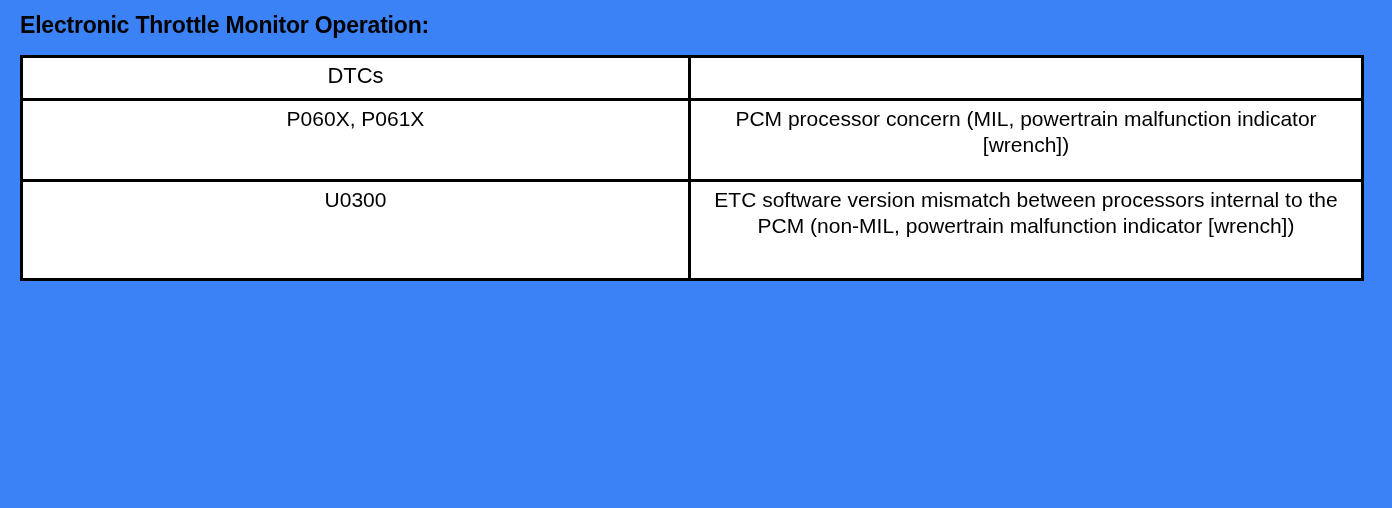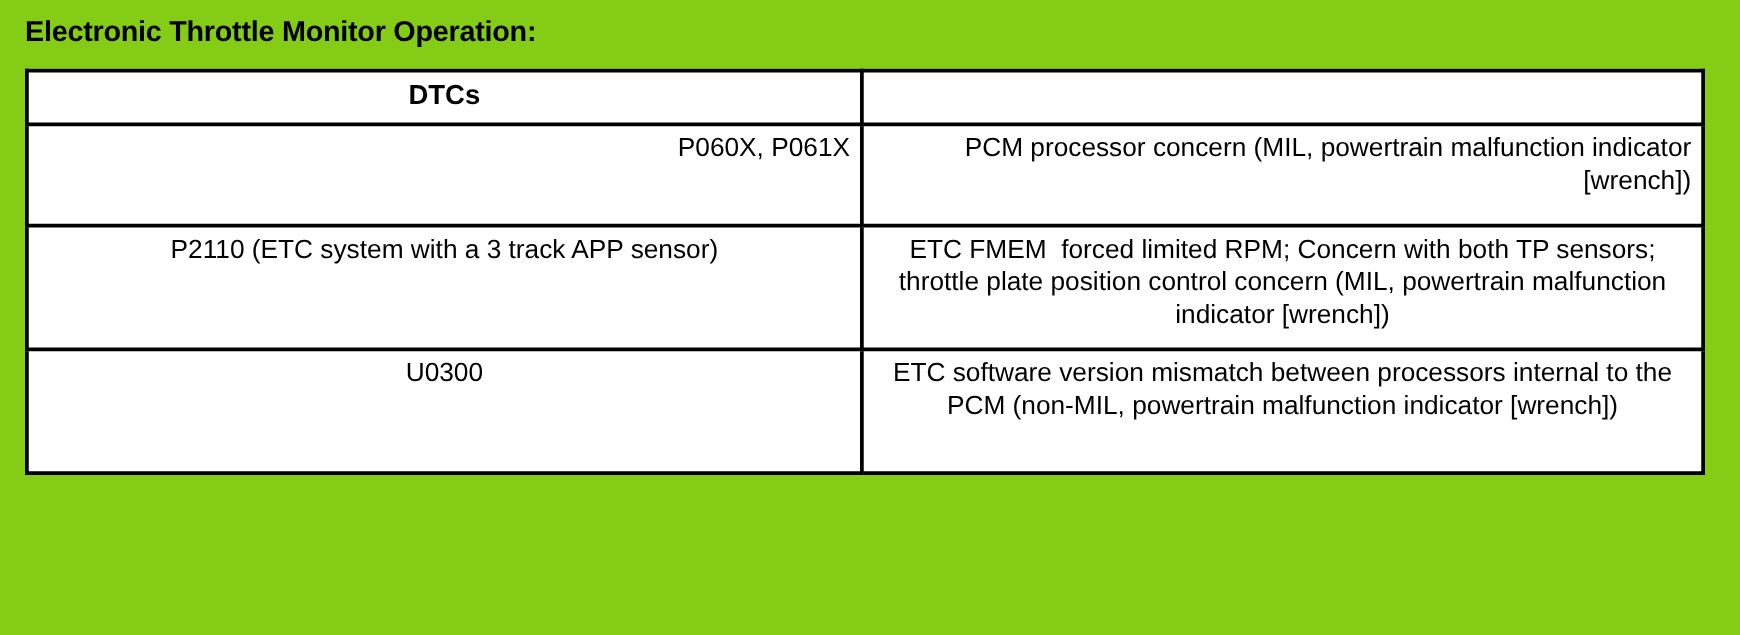--- a/index.html
+++ b/index.html
@@ -11,21 +11,21 @@
     width: 1392px;
     height: 508px;
     font-family: "Liberation Sans", "DejaVu Sans", sans-serif;
     color: #000000;
     overflow: hidden;
   }
   .page {
     position: relative;
     width: 1392px;
     height: 508px;
-    background: #84cc16;
+    background: #3b82f6;
   }
   .doc-title {
     position: absolute;
     left: 20px;
     top: 11px;
     font-size: 23px;
     font-weight: bold;
     letter-spacing: -0.2px;
     line-height: 28px;
     white-space: nowrap;
@@ -46,29 +46,29 @@
     text-align: center;
     padding: 5px 8px 4px 8px;
     font-size: 21px;
     line-height: 26px;
     color: #000000;
   }
   col.col-dtc { width: 668px; }
   col.col-desc { width: 673px; }
 
   tr.header-row td {
-    font-weight: bold;
+    font-weight: normal;
     font-size: 22px;
     height: 31px;
   }
   tr.header-row td.empty-head {
     font-weight: normal;
   }
 
-  tr.row-h2 td { height: 69px; text-align: right; }
+  tr.row-h2 td { height: 69px; }
   tr.row-h1 td { height: 60px; }
   tr.row-h3 td { height: 87px; }
 
   .cell-text {
     display: block;
     white-space: pre-wrap;
   }
 </style>
 </head>
 <body>
@@ -96,28 +96,20 @@
         <td>
           <span class="cell-text">P060X, P061X</span>
         </td>
         <td>
           <span class="cell-text">PCM processor concern (MIL, powertrain malfunction indicator [wrench])</span>
         </td>
       </tr>
 
 
 
-      <tr class="row-h3">
-        <td>
-          <span class="cell-text">P2110 (ETC system with a 3 track APP sensor)</span>
-        </td>
-        <td>
-          <span class="cell-text">ETC FMEM  forced limited RPM; Concern with both TP sensors; throttle plate position control concern (MIL, powertrain malfunction indicator [wrench])</span>
-        </td>
-      </tr>
 
       <tr class="row-h3">
         <td>
           <span class="cell-text">U0300</span>
         </td>
         <td>
           <span class="cell-text">ETC software version mismatch between processors internal to the PCM (non-MIL, powertrain malfunction indicator [wrench])</span>
         </td>
       </tr>
     </tbody>

